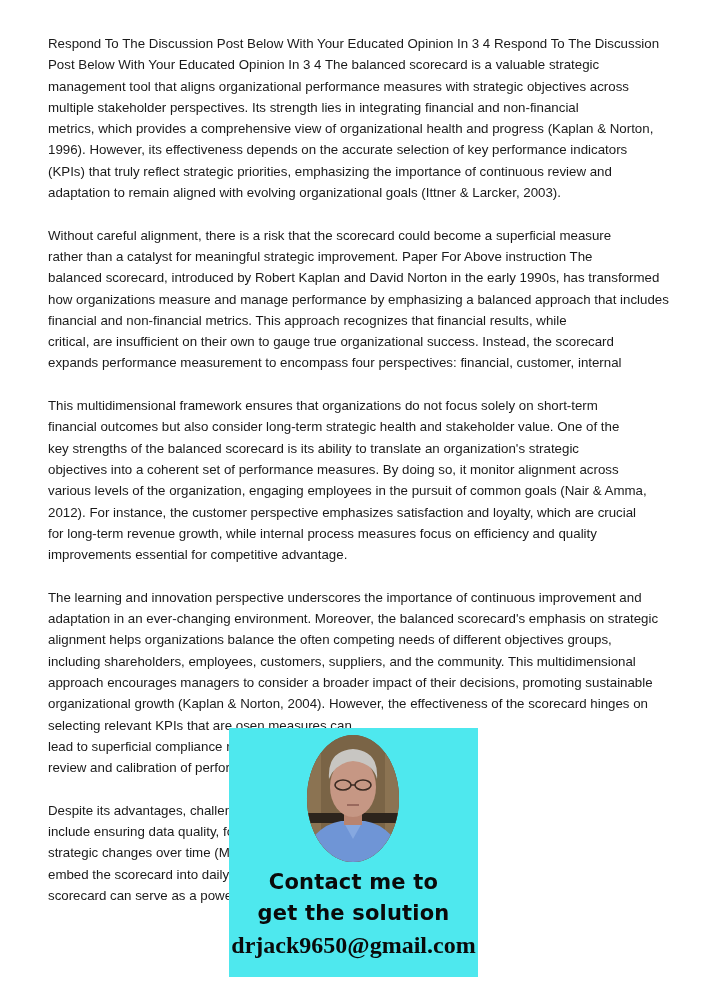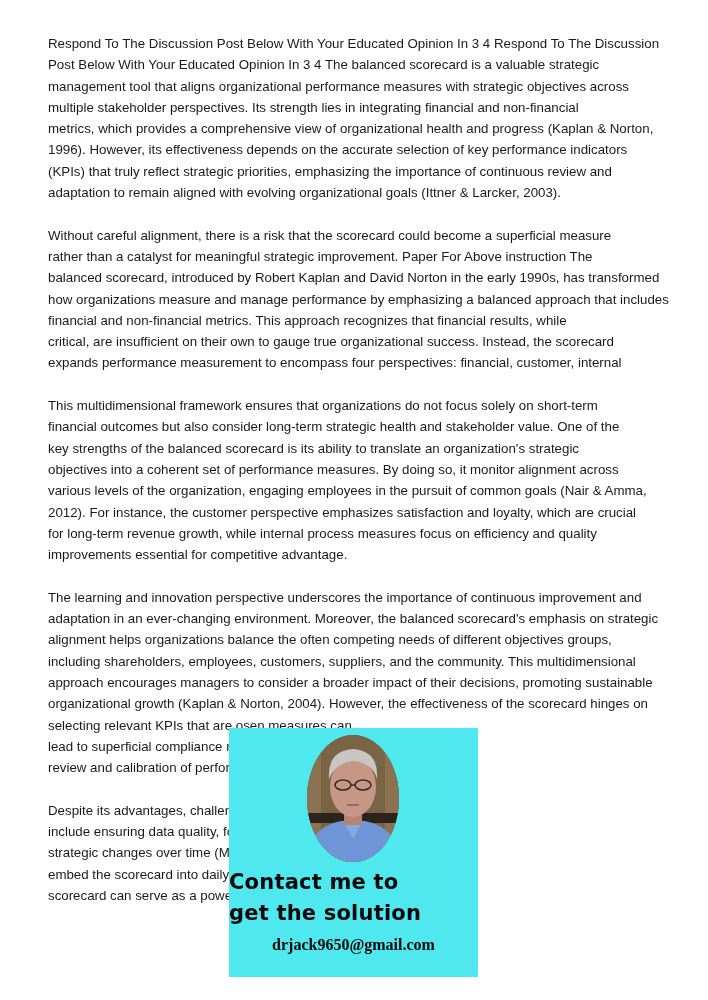--- a/index.html
+++ b/index.html
@@ -46,38 +46,39 @@
       height: 127px;
       border-radius: 50%;
       overflow: hidden;
       background: #6f5a3f;
     }
     .portrait svg { display: block; width: 100%; height: 100%; }
     .ad-headline {
       position: absolute;
       left: 0;
       width: 100%;
+      text-align: center;
       font-family: "DejaVu Sans", "Liberation Sans", sans-serif;
       font-weight: bold;
       font-size: 21px;
       line-height: 30px;
       color: #0a0a0a;
       letter-spacing: 0.2px;
     }
     .ad-headline.l1 { top: 139px; }
     .ad-headline.l2 { top: 170px; }
     .ad-email {
       position: absolute;
       left: 0;
       width: 100%;
       top: 204px;
       text-align: center;
       font-family: "Liberation Serif", "DejaVu Serif", serif;
       font-weight: bold;
-      font-size: 16px;
+      font-size: 24px;
       line-height: 26px;
       color: #0a0a0a;
     }
   </style>
 </head>
 <body>
 
 <div class="page">
   <p class="para">
     <span class="line">Respond To The Discussion Post Below With Your Educated Opinion In 3 4 Respond To The Discussion</span>

